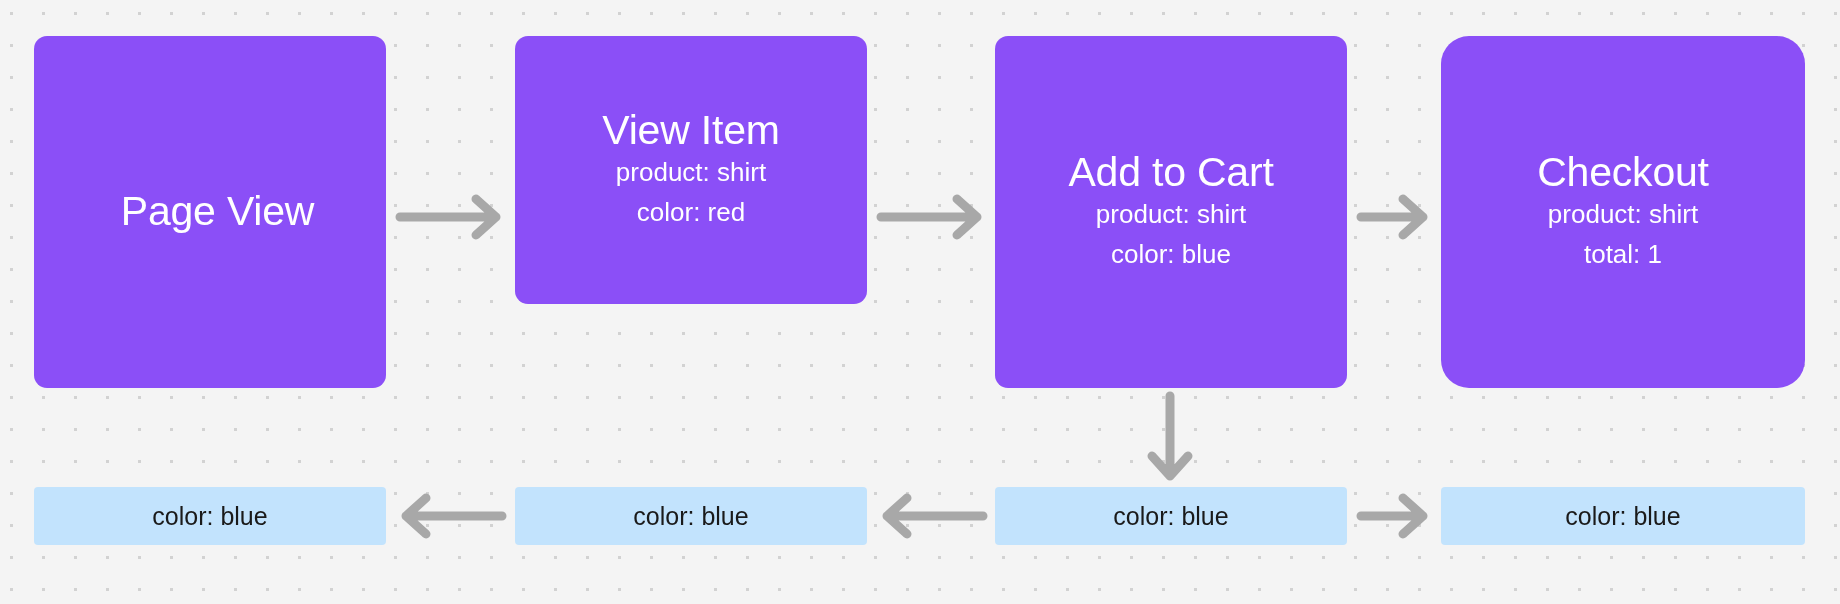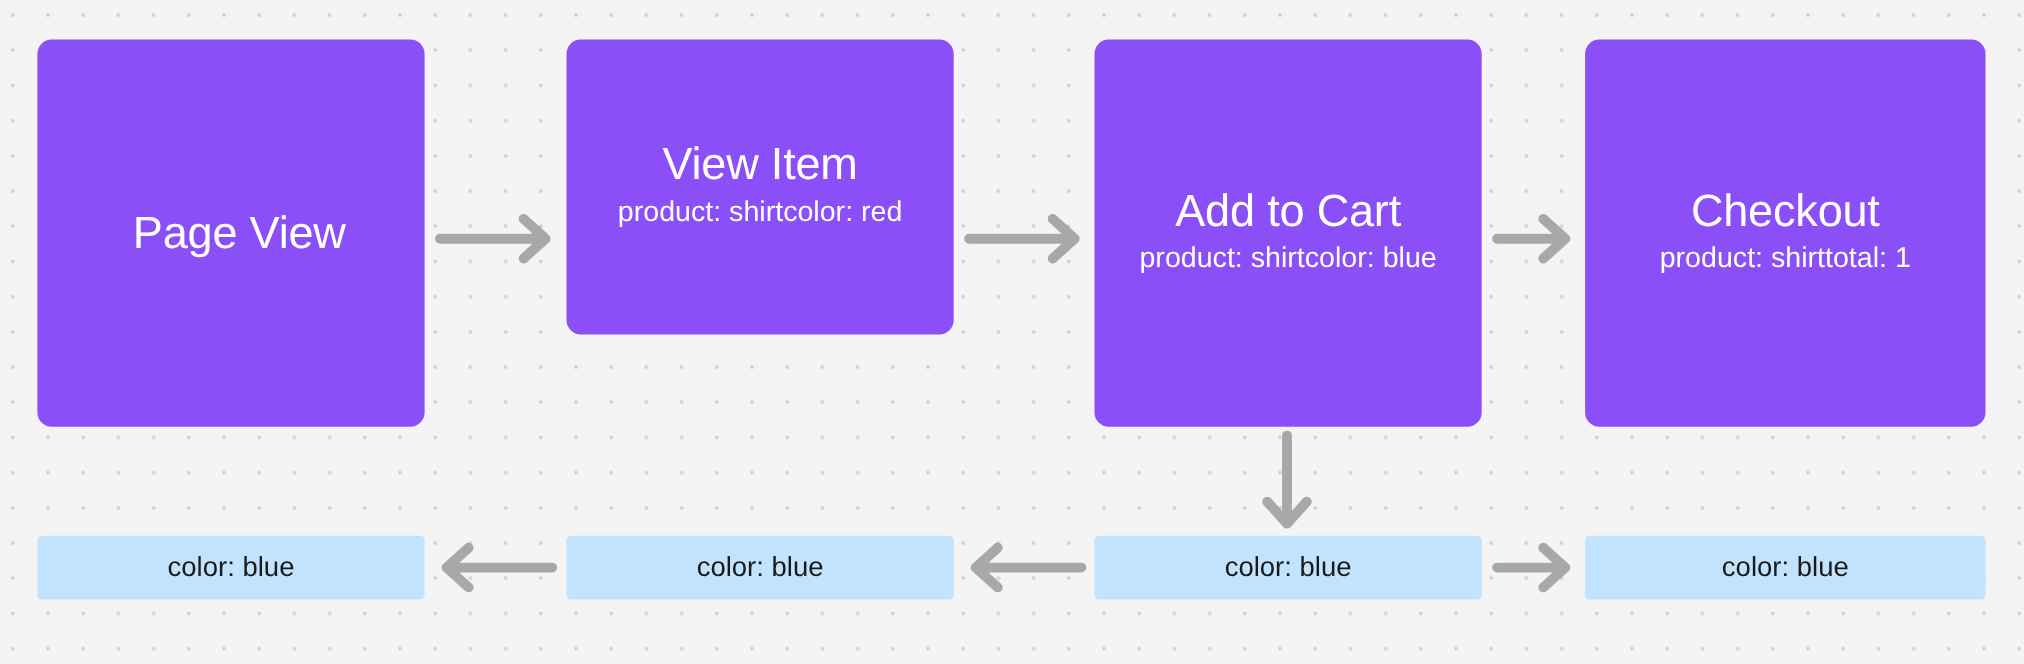--- a/index.html
+++ b/index.html
@@ -42,21 +42,21 @@
     line-height: 1.12;
     letter-spacing: -0.2px;
     white-space: nowrap;
   }
   .node-prop {
     font-size: 26px;
     font-weight: 400;
     line-height: 1.52;
     white-space: nowrap;
   }
-  .node-props { display: flex; flex-direction: row; align-items: center; }
+  .node-props { display: flex; flex-direction: column; align-items: center; }
 
   
   .chip {
     position: absolute;
     background: #c2e3fd;
     border-radius: 4px;
     display: flex;
     align-items: center;
     justify-content: center;
     color: #1a1a1a;
@@ -89,21 +89,21 @@
   </div>
 
   <div class="node" style="left:995px; top:36px; width:352px; height:352px;text-align:right;">
     <div class="node-title">Add to Cart</div>
     <div class="node-props">
       <div class="node-prop">product: shirt</div>
       <div class="node-prop">color: blue</div>
     </div>
   </div>
 
-  <div class="node" style="left:1441px; top:36px; width:364px; height:352px;">
+  <div class="node" style="left:1441px; top:36px; width:364px; height:352px;border-radius:28px;">
     <div class="node-title">Checkout</div>
     <div class="node-props">
       <div class="node-prop">product: shirt</div>
       <div class="node-prop">total: 1</div>
     </div>
   </div>
 
   <div class="arrow" style="left:396px; top:195px; width:110px; height:44px;">
     <svg width="110" height="44" viewBox="0 0 110 44" fill="none">
       <path d="M4 22 H100 M80 4 L100 22 L80 40" stroke="#a8a8a8" stroke-width="9" stroke-linecap="round" stroke-linejoin="round"></path>

